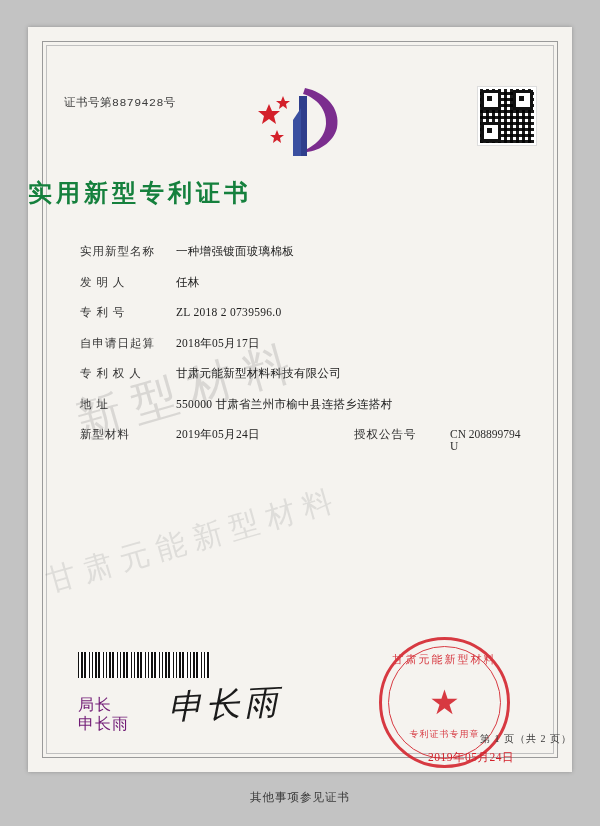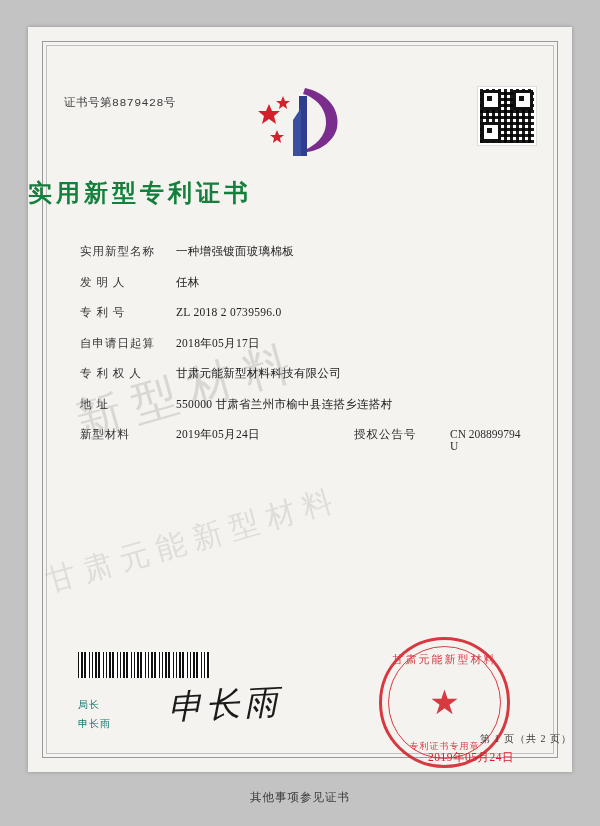--- a/index.html
+++ b/index.html
@@ -167,23 +167,23 @@
       repeating-linear-gradient(90deg,
         #111 0 1px, #fff 1px 3px, #111 3px 5px, #fff 5px 6px,
         #111 6px 8px, #fff 8px 11px, #111 11px 12px, #fff 12px 14px);
   }
 
   
   .sig-label {
     position: absolute;
     left: 50px;
     top: 668px;
-    font-size: 10px;
+    font-size: 16px;
     line-height: 19px;
-    color: #0f766e;
+    color: #701a75;
     letter-spacing: 1px;
   }
   .sig-hand {
     position: absolute;
     left: 140px;
     top: 655px;
     font-size: 34px;
     color: #1b1b1b;
     font-family: "DejaVu Serif", serif;
     letter-spacing: 4px;
@@ -218,21 +218,21 @@
     color: #d3202a;
   }
   .seal .seal-top, .seal .seal-bottom {
     position: absolute;
     left: 0; right: 0;
     text-align: center;
     font-size: 11px;
     letter-spacing: 2px;
   }
   .seal .seal-top { top: 12px; }
-  .seal .seal-bottom { bottom: 12px; font-size: 9px; letter-spacing: 1px; }
+  .seal .seal-bottom { bottom: 24px; font-size: 9px; letter-spacing: 1px; }
   .seal-date {
     position: absolute;
     right: 58px;
     top: 723px;
     font-size: 11.5px;
     color: #d3202a;
     letter-spacing: 0.5px;
   }
 
   

